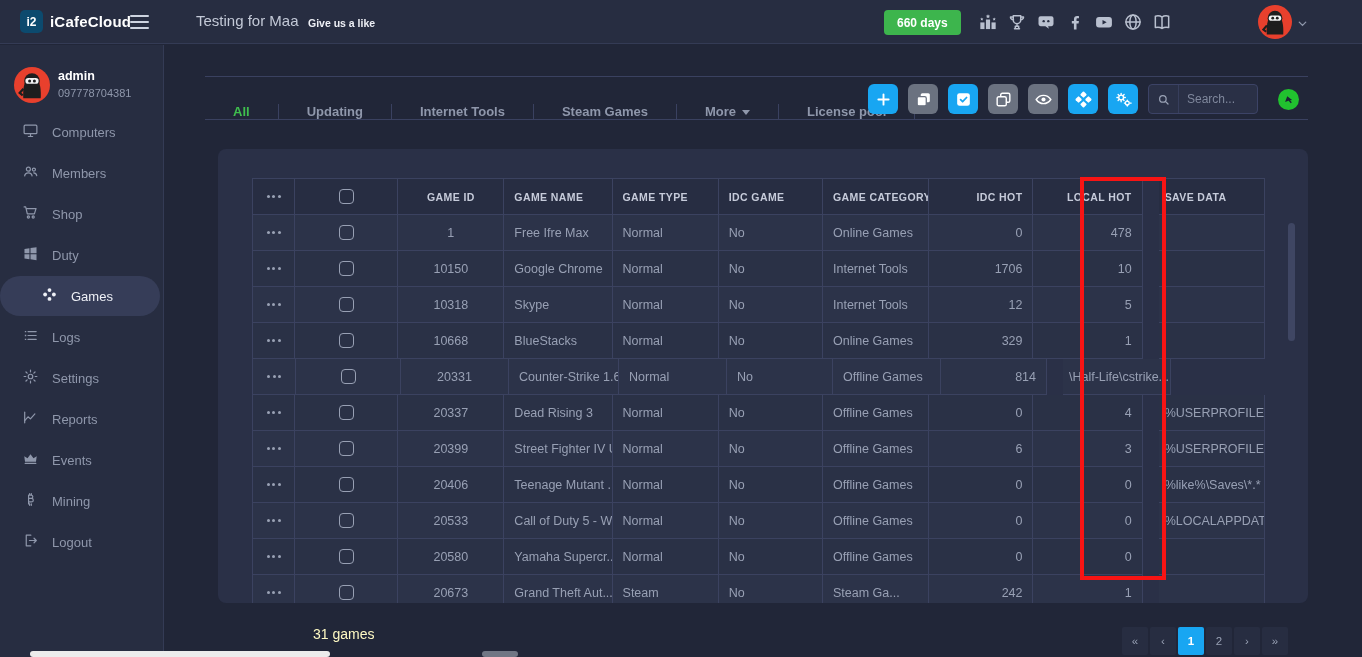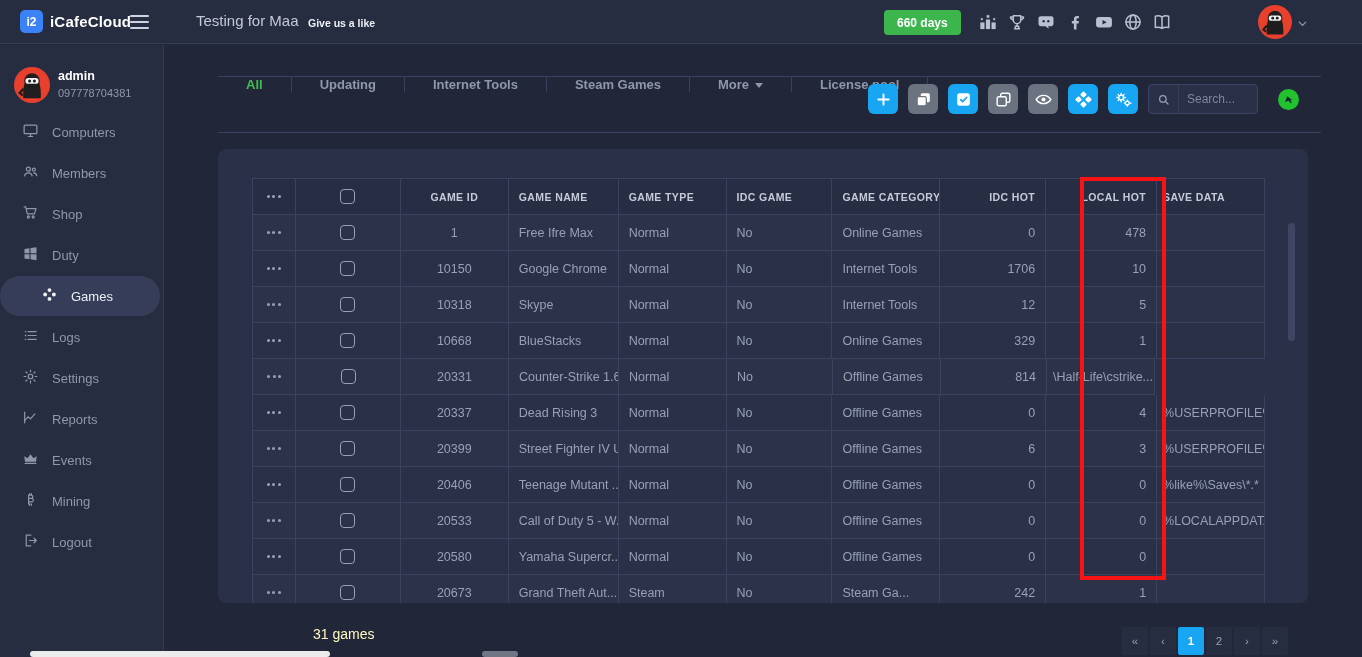--- a/index.html
+++ b/index.html
@@ -2,21 +2,21 @@
 <html><head>
 <meta charset="utf-8">
 <style>
   * { box-sizing: border-box; margin: 0; padding: 0; }
   html,body { width:1362px; height:657px; overflow:hidden; }
   body { position:relative; background:#212638; font-family:"Liberation Sans", sans-serif; }
 
   
   .topbar { position:absolute; top:0; left:0; width:1362px; height:44px; background:#272d41; border-bottom:1px solid #343b55; z-index:6; }
   .brand { position:absolute; left:20px; top:10px; display:flex; align-items:center; gap:7px; cursor:pointer; }
-  .logo-box { width:23px; height:23px; border-radius:5px; background:#3b82f6; color:#fff; font-weight:bold; font-size:12px; display:flex; align-items:center; justify-content:center; }
+  .logo-box { width:23px; height:23px; border-radius:5px; background:#0c4a6e; color:#fff; font-weight:bold; font-size:12px; display:flex; align-items:center; justify-content:center; }
   .brand-name { color:#fff; font-weight:700; font-size:15px; letter-spacing:.2px; }
   .hamburger { position:absolute; left:130px; top:15px; width:19px; cursor:pointer; }
   .hamburger i { display:block; height:2px; background:#cdd3e0; margin-bottom:4px; border-radius:1px; }
   .page-title { position:absolute; left:196px; top:12px; color:#c3c9d7; font-size:15px; }
   .like-label { position:absolute; left:308px; top:17px; color:#eef0f6; font-size:10.5px; font-weight:700; cursor:pointer; }
   .days-btn { position:absolute; left:884px; top:10px; height:25px; padding:0 13px; background:#3db54d; color:#fff; border:none; border-radius:4px; font-size:12px; font-weight:700; font-family:inherit; cursor:pointer; }
   .socials { position:absolute; left:978px; top:12px; display:flex; gap:9px; }
   .socials .sicon { width:20px; height:20px; cursor:pointer; }
   .socials svg { width:20px; height:20px; }
   .fillme { fill:#b9c0cf; }
@@ -34,21 +34,21 @@
   .nav { position:absolute; top:67px; left:0; right:0; }
   .nav-item { height:40px; margin-bottom:1px; display:flex; align-items:center; gap:13px; padding-left:22px; color:#8f97ab; font-size:13px; cursor:pointer; }
   .nav-item svg { width:17px; height:17px; fill:none; stroke:#8f97ab; stroke-width:1.7; stroke-linecap:round; stroke-linejoin:round; flex:0 0 17px; }
   .nav-item svg .fillme { fill:#8f97ab; stroke:none; }
   .nav-item.active { background:#363d58; border-radius:22px; margin-right:3px; color:#eef0f6;padding-left:41px; }
   .nav-item.active svg { stroke:#eef0f6; }
   .nav-item.active svg .fillme { fill:#eef0f6; }
 
   
   .main { position:absolute; top:45px; left:165px; right:0; bottom:0; background:#212638; }
-  .tabsbar { position:absolute; left:53px; top:31px; width:1103px; height:57px; border-top:1px solid #3a4160; border-bottom:1px solid #3a4160; display:flex; align-items:flex-start; }
+  .tabsbar { position:absolute; left:40px; top:31px; width:1103px; height:44px; border-top:1px solid #3a4160; border-bottom:1px solid #3a4160; display:flex; align-items:flex-end; }
   .tab { padding:0 28px; display:flex; align-items:center; gap:6px; font-size:13px; font-weight:700; color:#8f97ab; border-right:1px solid #3a4160; cursor:pointer; white-space:nowrap; }
   .tab.active { color:#3fbf4e; }
   .tab .caret { width:0; height:0; border-left:4px solid transparent; border-right:4px solid transparent; border-top:5px solid #8f97ab; margin-top:2px; }
 
   .toolbar { position:absolute; top:39px; left:703px; display:flex; gap:10px; align-items:center; z-index:3; }
   .tool-btn { width:30px; height:30px; border-radius:6px; border:none; display:flex; align-items:center; justify-content:center; cursor:pointer; padding:0; }
   .tool-btn svg { width:19px; height:19px; }
   .tb-blue { background:#18a6f2; }
   .tb-gray { background:#6b7280; }
   .search-box { width:110px; height:30px; background:#2a3046; border:1px solid #3c4366; border-radius:4px; display:flex; align-items:center; }
@@ -70,21 +70,21 @@
   .tbody .cell { color:#98a0b4; font-size:12.5px; }
   .c-actions { width:43px; justify-content:center; }
   .c-check { width:105px; justify-content:center; }
   .c-id { width:108px; justify-content:center; }
   .c-name { width:110px; padding-left:10px; }
   .c-type { width:108px; padding-left:10px; }
   .c-idc { width:106px; padding-left:10px; }
   .c-cat { width:108px; padding-left:10px; }
   .c-idchot { width:106px; justify-content:flex-end; padding-right:10px; }
   .c-localhot { width:111px; justify-content:flex-end; padding-right:10px; }
-  .c-save { width:108px; padding-left:6px; padding-right:12px; }
+  .c-save { width:108px; padding-left:6px; padding-right:12px;margin-left:16px; }
   .dots { display:inline-flex; gap:2.5px; cursor:pointer; }
   .dots i { width:3px; height:3px; border-radius:50%; background:#9aa2b5; display:block; }
   .cb { width:15px; height:15px; border:1.6px solid #98a0b4; border-radius:4px; background:transparent; cursor:pointer; }
   .vscroll { position:absolute; right:13px; top:74px; width:7px; height:118px; border-radius:4px; background:#3f4663; }
 
   
   .red-box { position:absolute; left:915px; top:132px; width:86px; height:403px; border:4px solid #f81414; z-index:20; pointer-events:none; }
 
   
   .games-count { position:absolute; left:148px; top:581px; font-size:14px; color:#fef9c3; }

